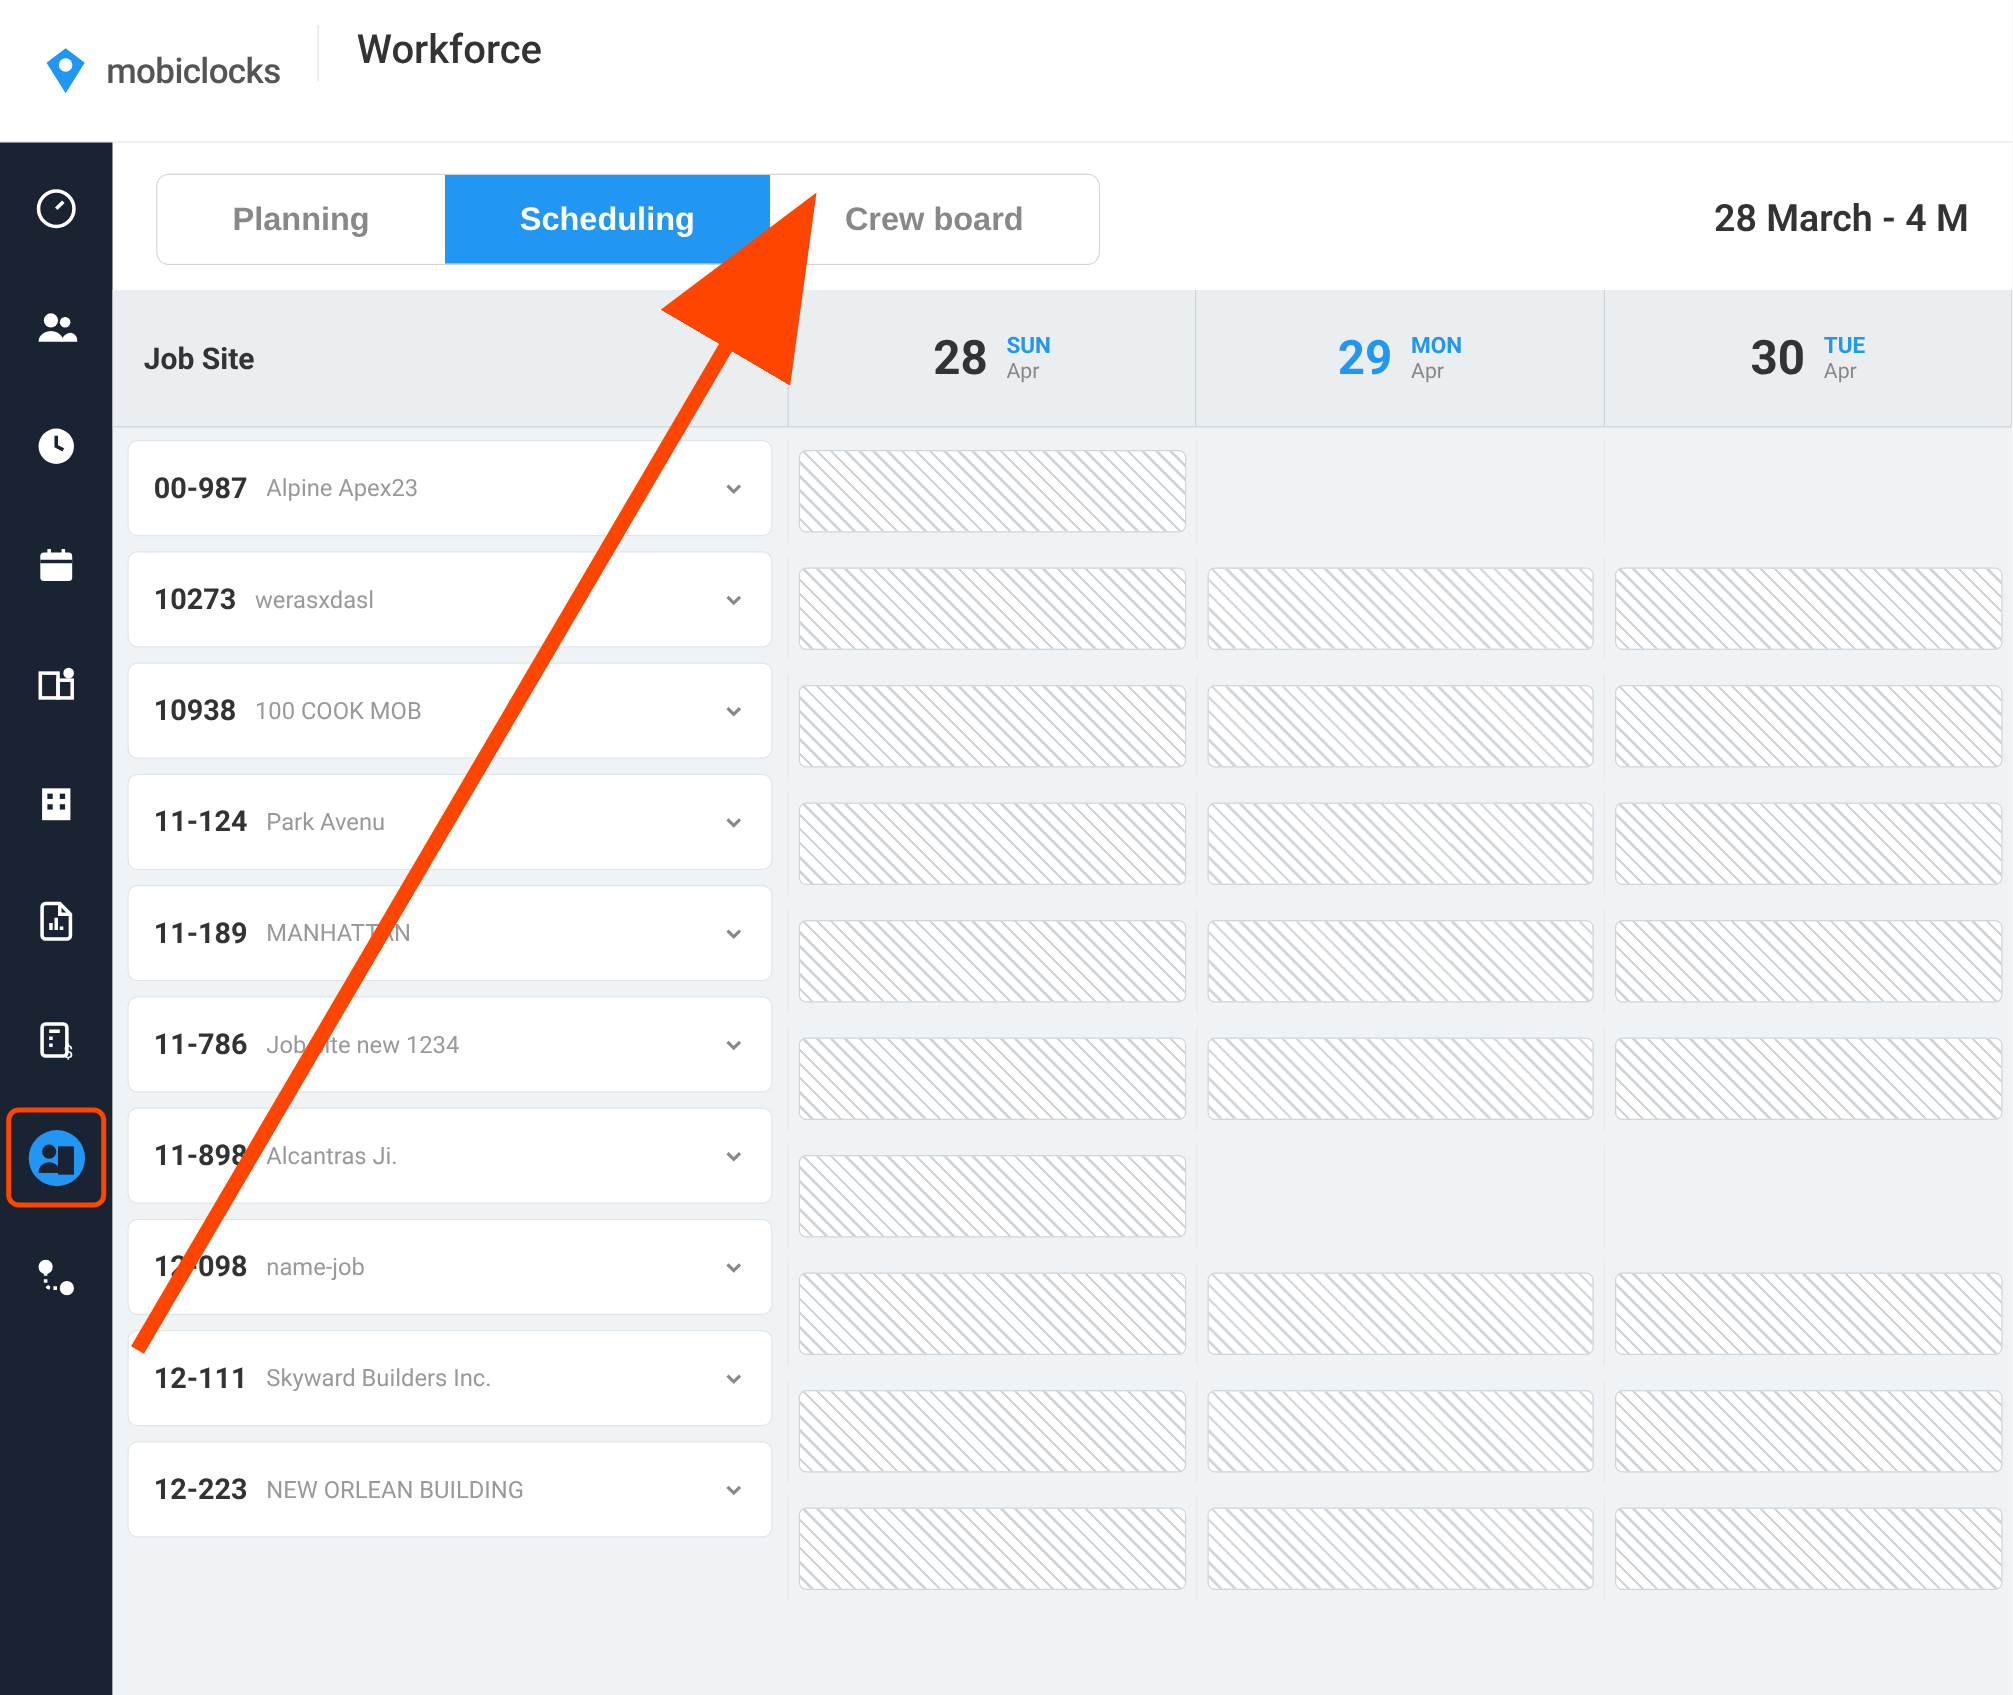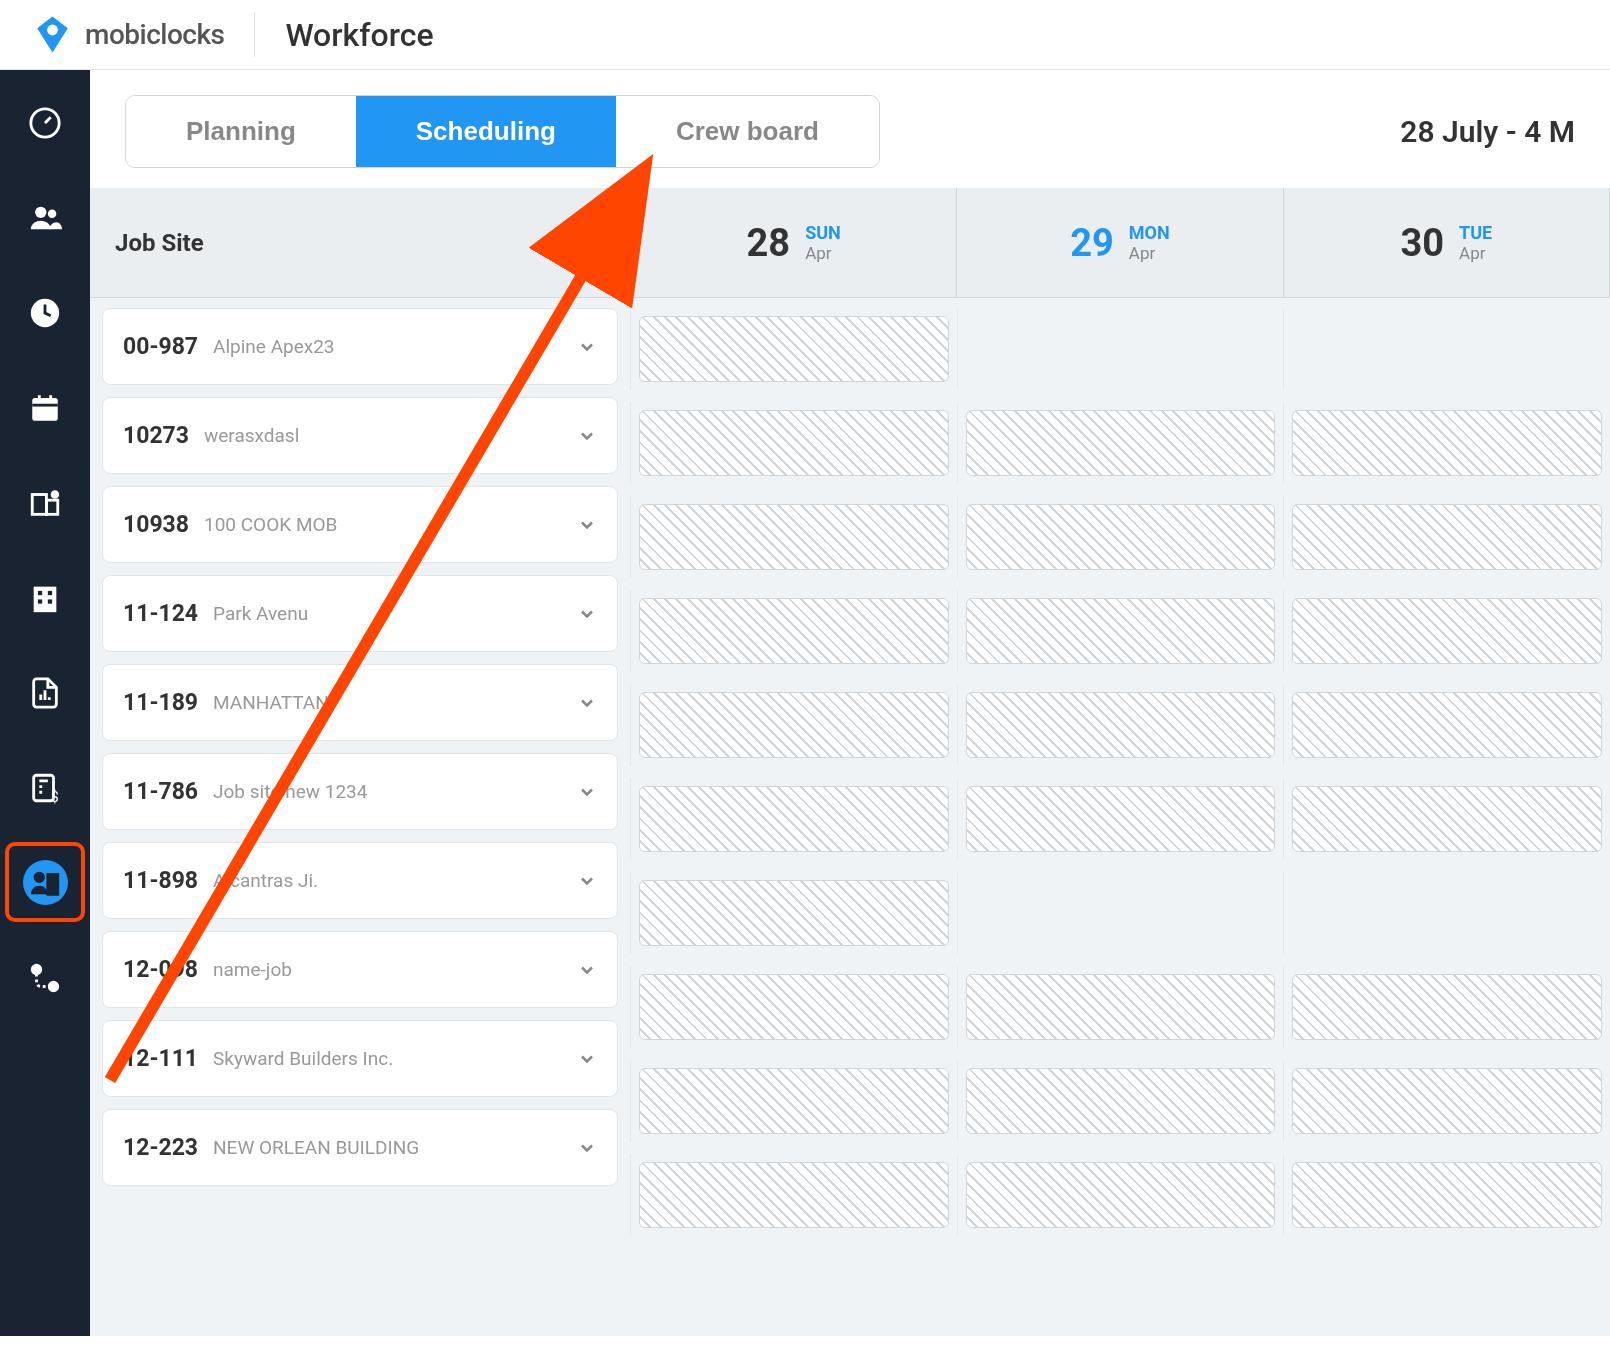--- a/index.html
+++ b/index.html
@@ -1,19 +1,19 @@
 <!DOCTYPE html>
 <html><head>
   <meta charset="utf-8">
   <style>
     * { box-sizing: border-box; margin: 0; padding: 0; }
     body { font-family: -apple-system, BlinkMacSystemFont, "Segoe UI", Roboto, sans-serif; background: #fff; width: 1610px; height: 1356px; overflow: hidden; position: relative; }
     
     
-    .top-header { display: flex; align-items: center; padding: 20px 30px; border-bottom: 1px solid #e5e8eb; height: 70px; }
+    .top-header { display: flex; padding: 20px 30px; border-bottom: 1px solid #e5e8eb; height: 114px; }
     .logo-wrap { display: flex; align-items: center; gap: 10px; }
     .logo-icon { width: 45px; height: 45px; }
     .logo-text { font-size: 28px; font-weight: 500; color: #555; letter-spacing: -0.5px; }
     .divider-v { width: 1px; height: 45px; background: #e0e0e0; margin: 0 30px; }
     .page-title { font-size: 32px; font-weight: 500; color: #333; }
     
     
     .layout { display: flex; height: calc(100% - 90px); }
     
     
@@ -151,21 +151,21 @@
     </div>
   </div>
 
   <div class="main">
     <div class="toolbar">
       <div class="tab-group">
         <button class="tab">Planning</button>
         <button class="tab active">Scheduling</button>
         <button class="tab">Crew board</button>
       </div>
-      <div class="date-range">28 July - 4 M</div>
+      <div class="date-range">28 March - 4 M</div>
     </div>
 
     <div class="schedule-wrap">
       <div class="left-col">
         <div class="column-header">Job Site</div>
         <div class="jobsite-list" id="jobsite-list">
             <div class="jobsite-card">
     <span class="jobsite-code">00-987</span>
     <span class="jobsite-name">Alpine Apex23</span>
     <svg class="chevron" width="20" height="20" viewBox="0 0 24 24" fill="none" stroke="currentColor" stroke-width="3">

